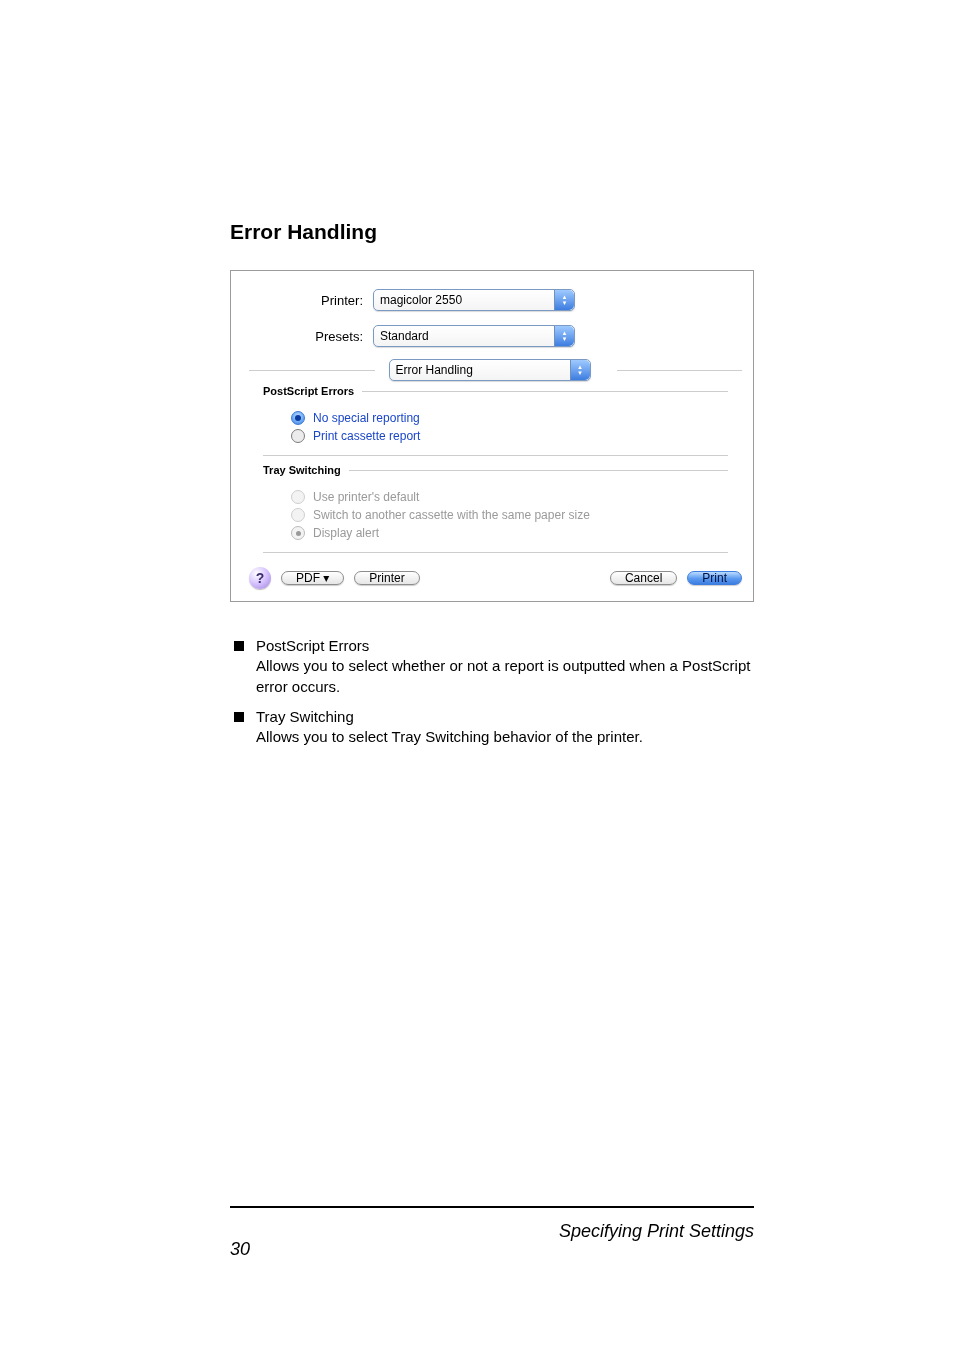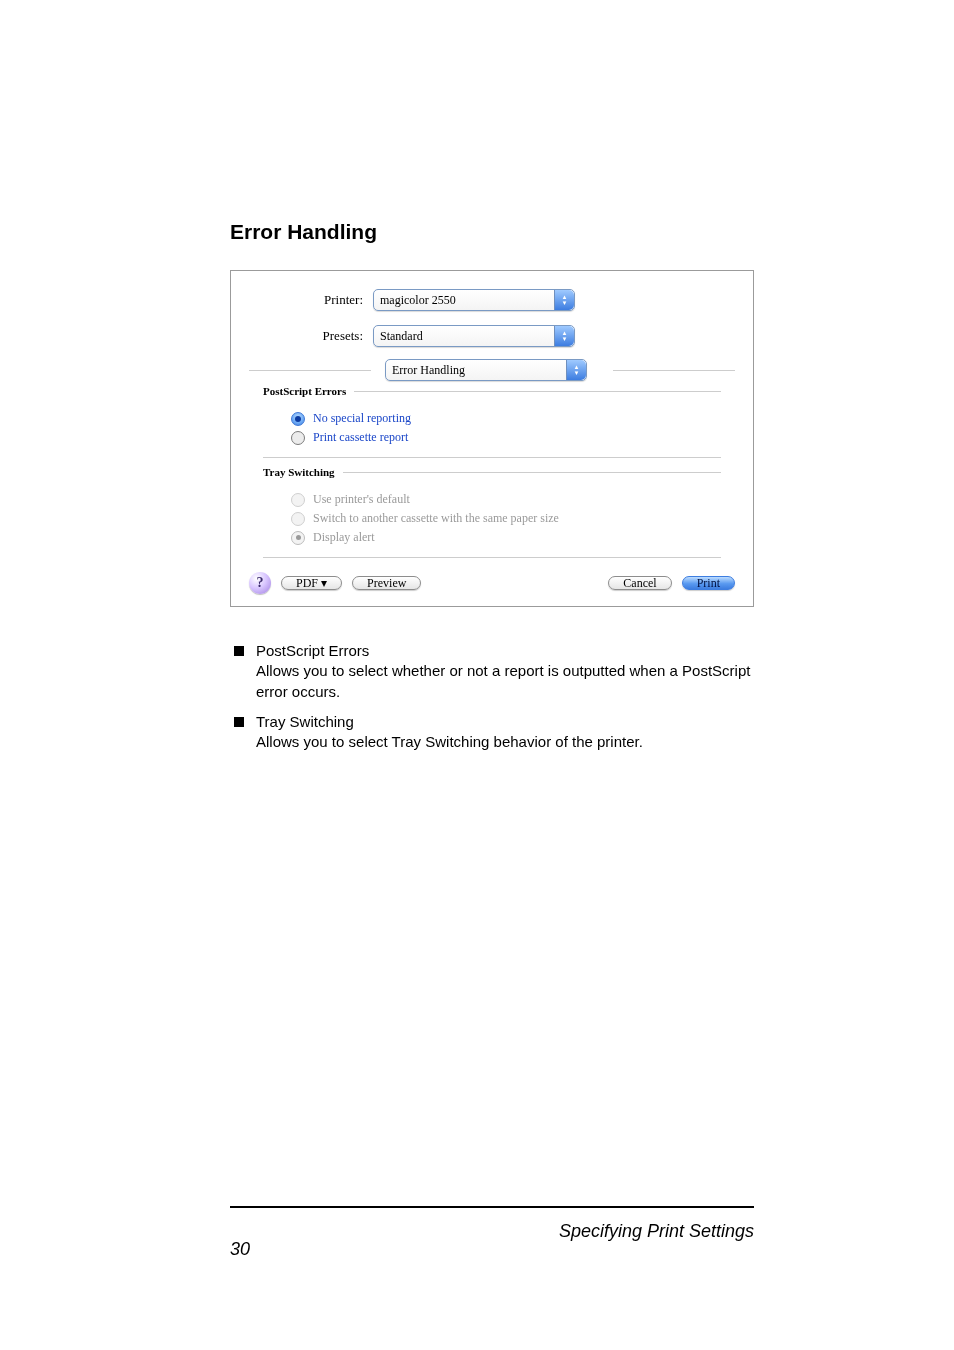--- a/index.html
+++ b/index.html
@@ -2,21 +2,21 @@
 <html><head>
 <meta charset="utf-8">
 <style>
   * { box-sizing: border-box; margin: 0; padding: 0; }
   html, body { width: 954px; height: 1350px; background: #fff; font-family: "Lucida Grande", Helvetica, Arial, sans-serif; color: #000; }
   .page { position: relative; width: 954px; height: 1350px; padding: 220px 200px 120px 230px; }
 
   h2.section-title { font-family: Helvetica, Arial, sans-serif; font-size: 21px; font-weight: bold; margin-bottom: 26px; }
 
   
-  .dialog { border: 1px solid #9b9b9b; background: #fff; padding: 16px 18px 12px 18px; font-size: 12px; color: #000; font-family: Liberation Serif, serif; }
+  .dialog { border: 1px solid #9b9b9b; background: #fff; padding: 16px 11px 12px 18px; font-size: 12px; color: #000; }
 
   .row-sel { display: flex; align-items: center; height: 26px; margin-bottom: 10px; }
   .row-sel .lbl { width: 124px; text-align: right; padding-right: 10px; font-size: 13px; }
 
   .aqua-select { position: relative; display: inline-flex; align-items: center; height: 22px; width: 202px; border: 1px solid #7a9ac4; border-radius: 5px; background: linear-gradient(#ffffff, #f4f4f4); box-shadow: 0 1px 1px rgba(0,0,0,.15); }
   .aqua-select .val { flex: 1; padding: 0 6px; font-size: 12px; color: #000; }
   .aqua-select .arrows { width: 20px; height: 100%; border-left: 1px solid #6f8fbd; background: linear-gradient(#9fcaff, #3d7de0); border-radius: 0 5px 5px 0; color: #fff; display:flex; flex-direction:column; align-items:center; justify-content:center; font-size:7px; line-height:6px; }
 
   .hr-wrap { display: flex; align-items: center; margin: 8px 0 4px 0; }
   .hr-wrap .hr { flex: 1; height: 1px; background: #cdcdcd; }
@@ -136,21 +136,21 @@
       </div>
       <div class="fs-hr"></div>
     </div>
 
     <div class="btnbar">
       <div class="help">?</div>
       <div class="aqua-btn">
           <span>PDF ▾</span>
         </div>
       <div class="aqua-btn">
-          <span>Preview</span>
+          <span>Printer</span>
         </div>
       <div class="spacer"></div>
       <div class="aqua-btn">
           <span>Cancel</span>
         </div>
       <div class="aqua-btn default">
           <span>Print</span>
         </div>
     </div>
 

